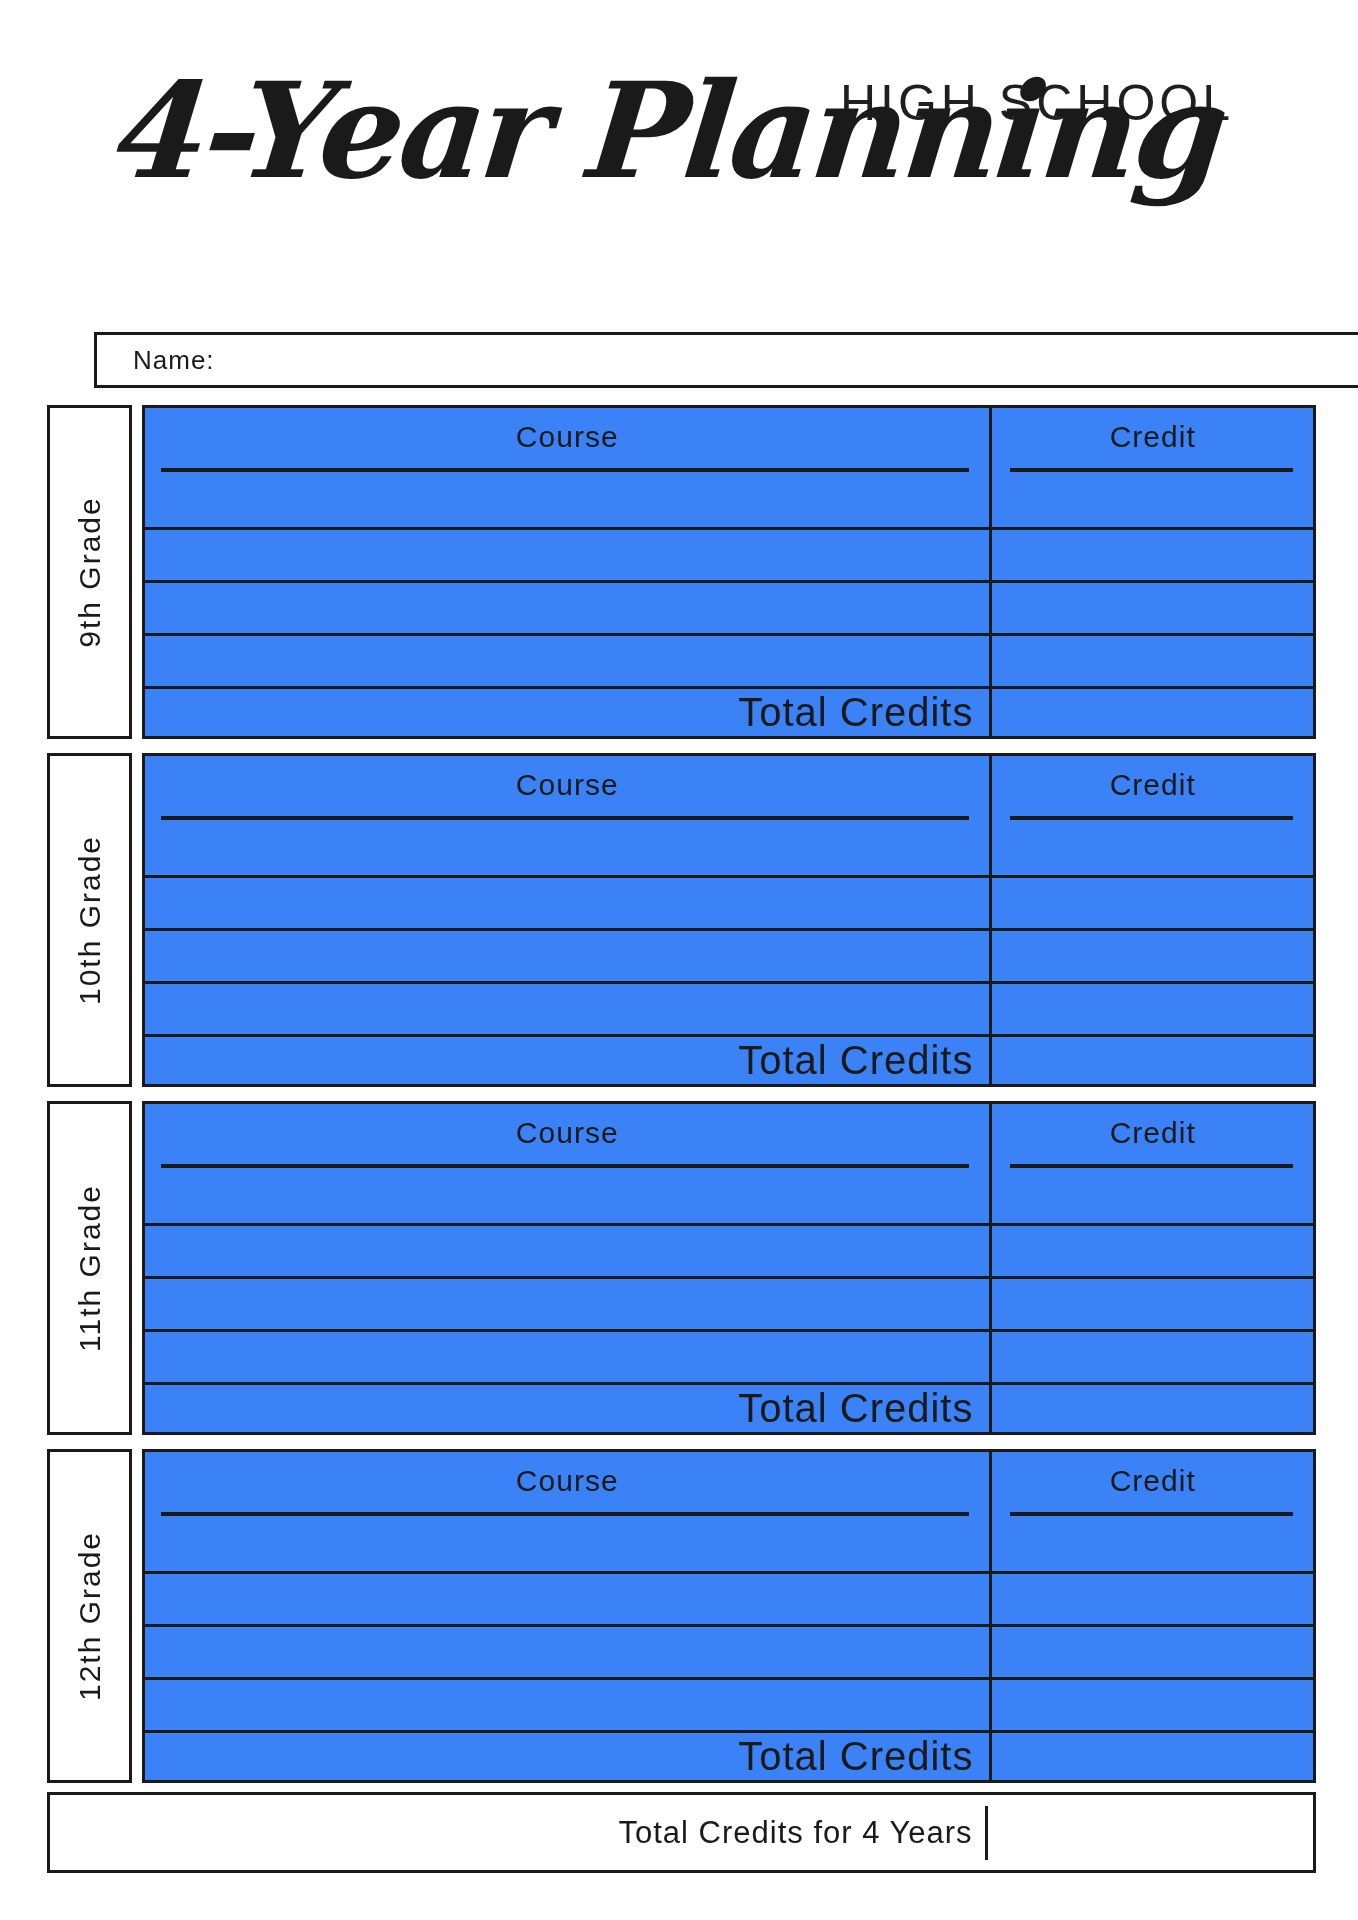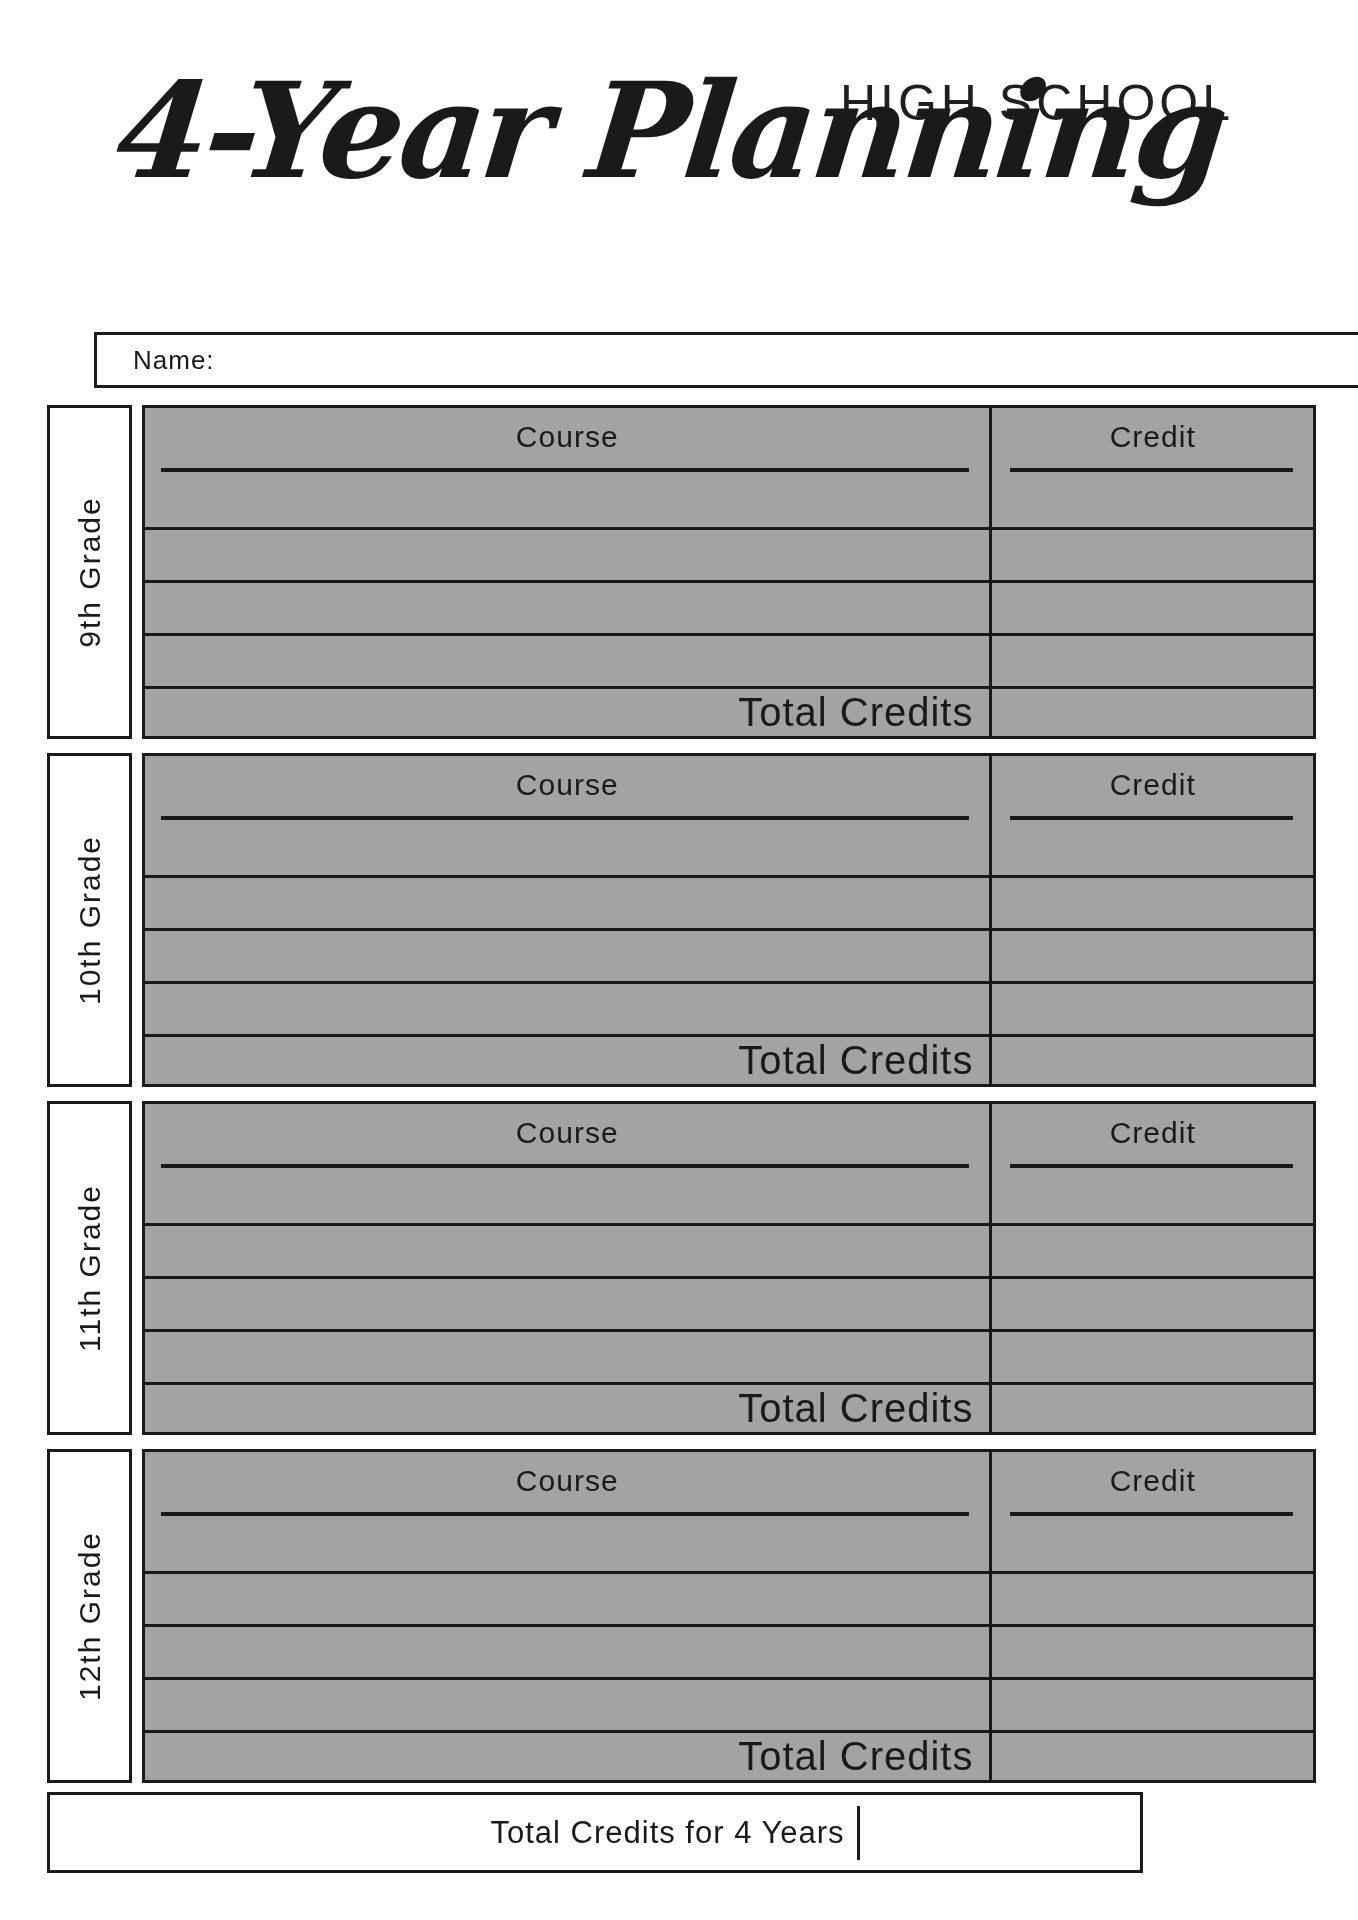--- a/index.html
+++ b/index.html
@@ -41,42 +41,42 @@
   .glabel {
     flex:0 0 85px; width:85px; margin-right:10px;
     border:3px solid #1a1a1a; background:#fff; position:relative;
   }
   .gtext {
     position:absolute; top:50%; left:50%;
     transform:translate(-50%,-50%) rotate(-90deg);
     white-space:nowrap; font-size:30px; letter-spacing:2px;
   }
   .gtable {
-    flex:1; border:3px solid #1a1a1a; background:#a3a3a3;
+    flex:1; border:3px solid #1a1a1a; background:#3b82f6;
     display:flex; flex-direction:column;
   }
   .hdr { height:64px; display:flex; }
   .cell-course { width:72.3%; position:relative; }
   .cell-credit { width:27.7%; position:relative; border-left:3px solid #1a1a1a; }
   .hcell { display:flex; align-items:center; justify-content:center; }
   .hcell span { font-size:30px; letter-spacing:1px; padding-bottom:6px; }
   .uline { position:absolute; bottom:0; height:4px; background:#1a1a1a; }
   .ul-course { left:16px; right:20px; }
   .ul-credit { left:18px; right:20px; }
   .row { height:53px; display:flex; border-top:3px solid #1a1a1a; }
   .row.first { height:55px; border-top:none; }
   .trow { flex:1; display:flex; border-top:3px solid #1a1a1a; }
   .tlabel {
     display:flex; align-items:center; justify-content:flex-end;
     padding-right:16px; font-size:40px; letter-spacing:1px;
   }
 
   
   .footer {
-    position:absolute; left:47px; top:1792px; width:1096px; height:81px;
+    position:absolute; left:47px; top:1792px; width:1269px; height:81px;
     border:3px solid #1a1a1a; background:#fff;
     display:flex; align-items:stretch;
   }
   .f-left {
     width:74%; display:flex; align-items:center; justify-content:flex-end;
     padding-right:12px; font-size:31px; letter-spacing:1px;
   }
   .f-div { width:3px; height:72%; align-self:center; background:#1a1a1a; }
   .f-right { flex:1; }
 </style>

